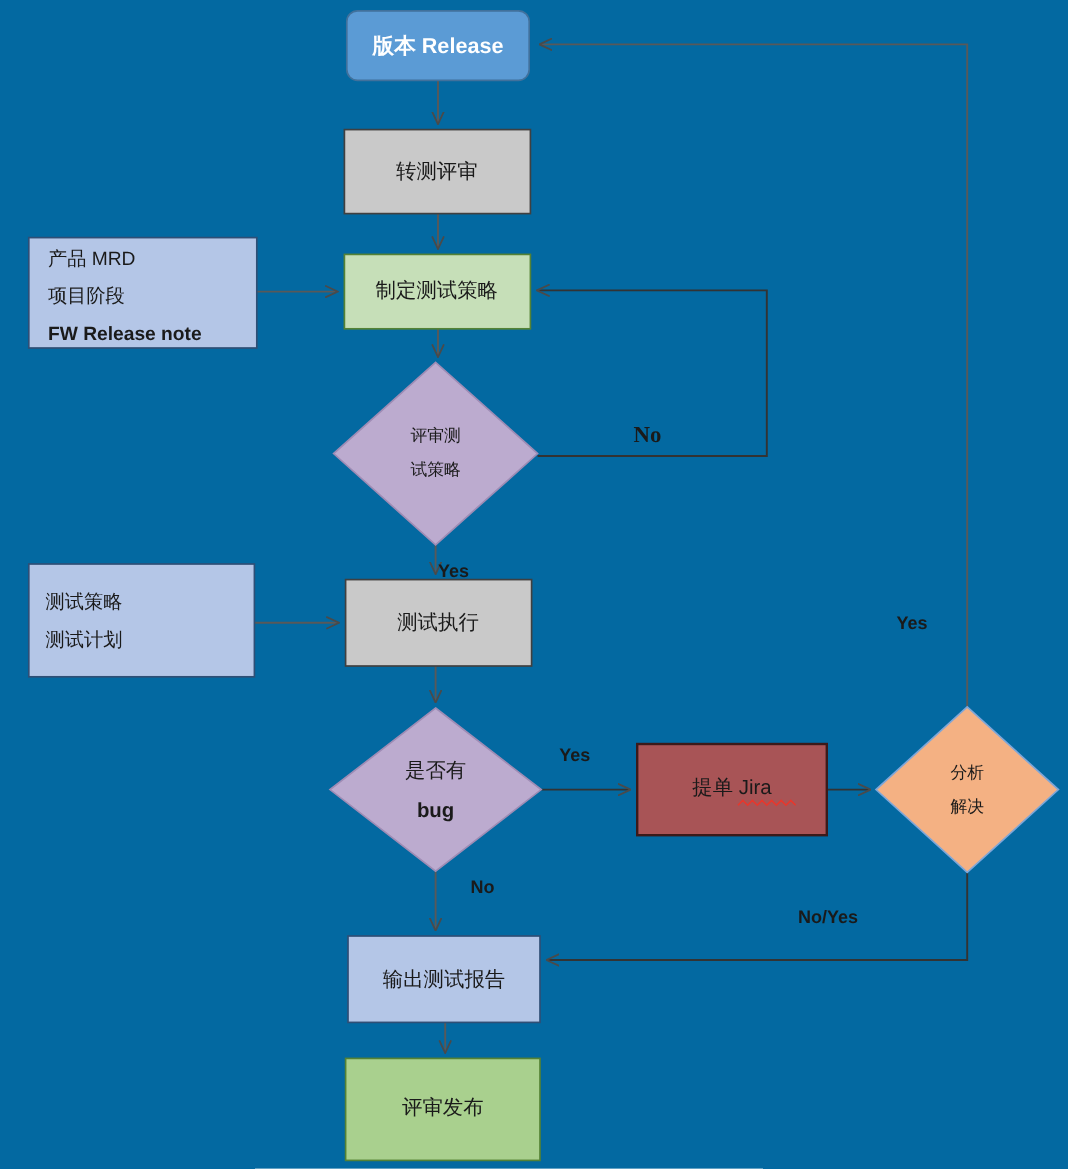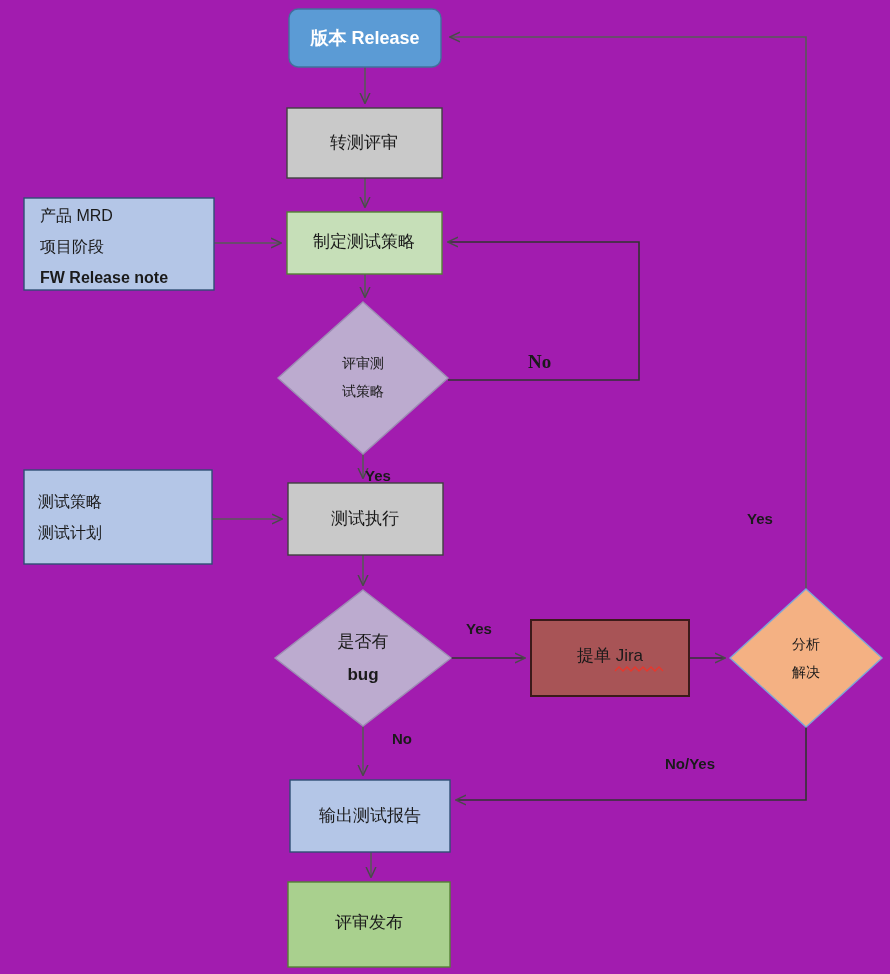--- a/index.html
+++ b/index.html
@@ -10,21 +10,21 @@
   body {
     width: 890px;
     height: 974px;
     font-family: "Liberation Sans", sans-serif;
     overflow: hidden;
   }
   #canvas {
     position: relative;
     width: 890px;
     height: 974px;
-    background: #a21caf;
+    background: #0369a1;
   }
   svg.flow {
     position: absolute;
     left: 0;
     top: 0;
     width: 890px;
     height: 974px;
   }
   .node-label {
     font-family: "Liberation Sans", sans-serif;

